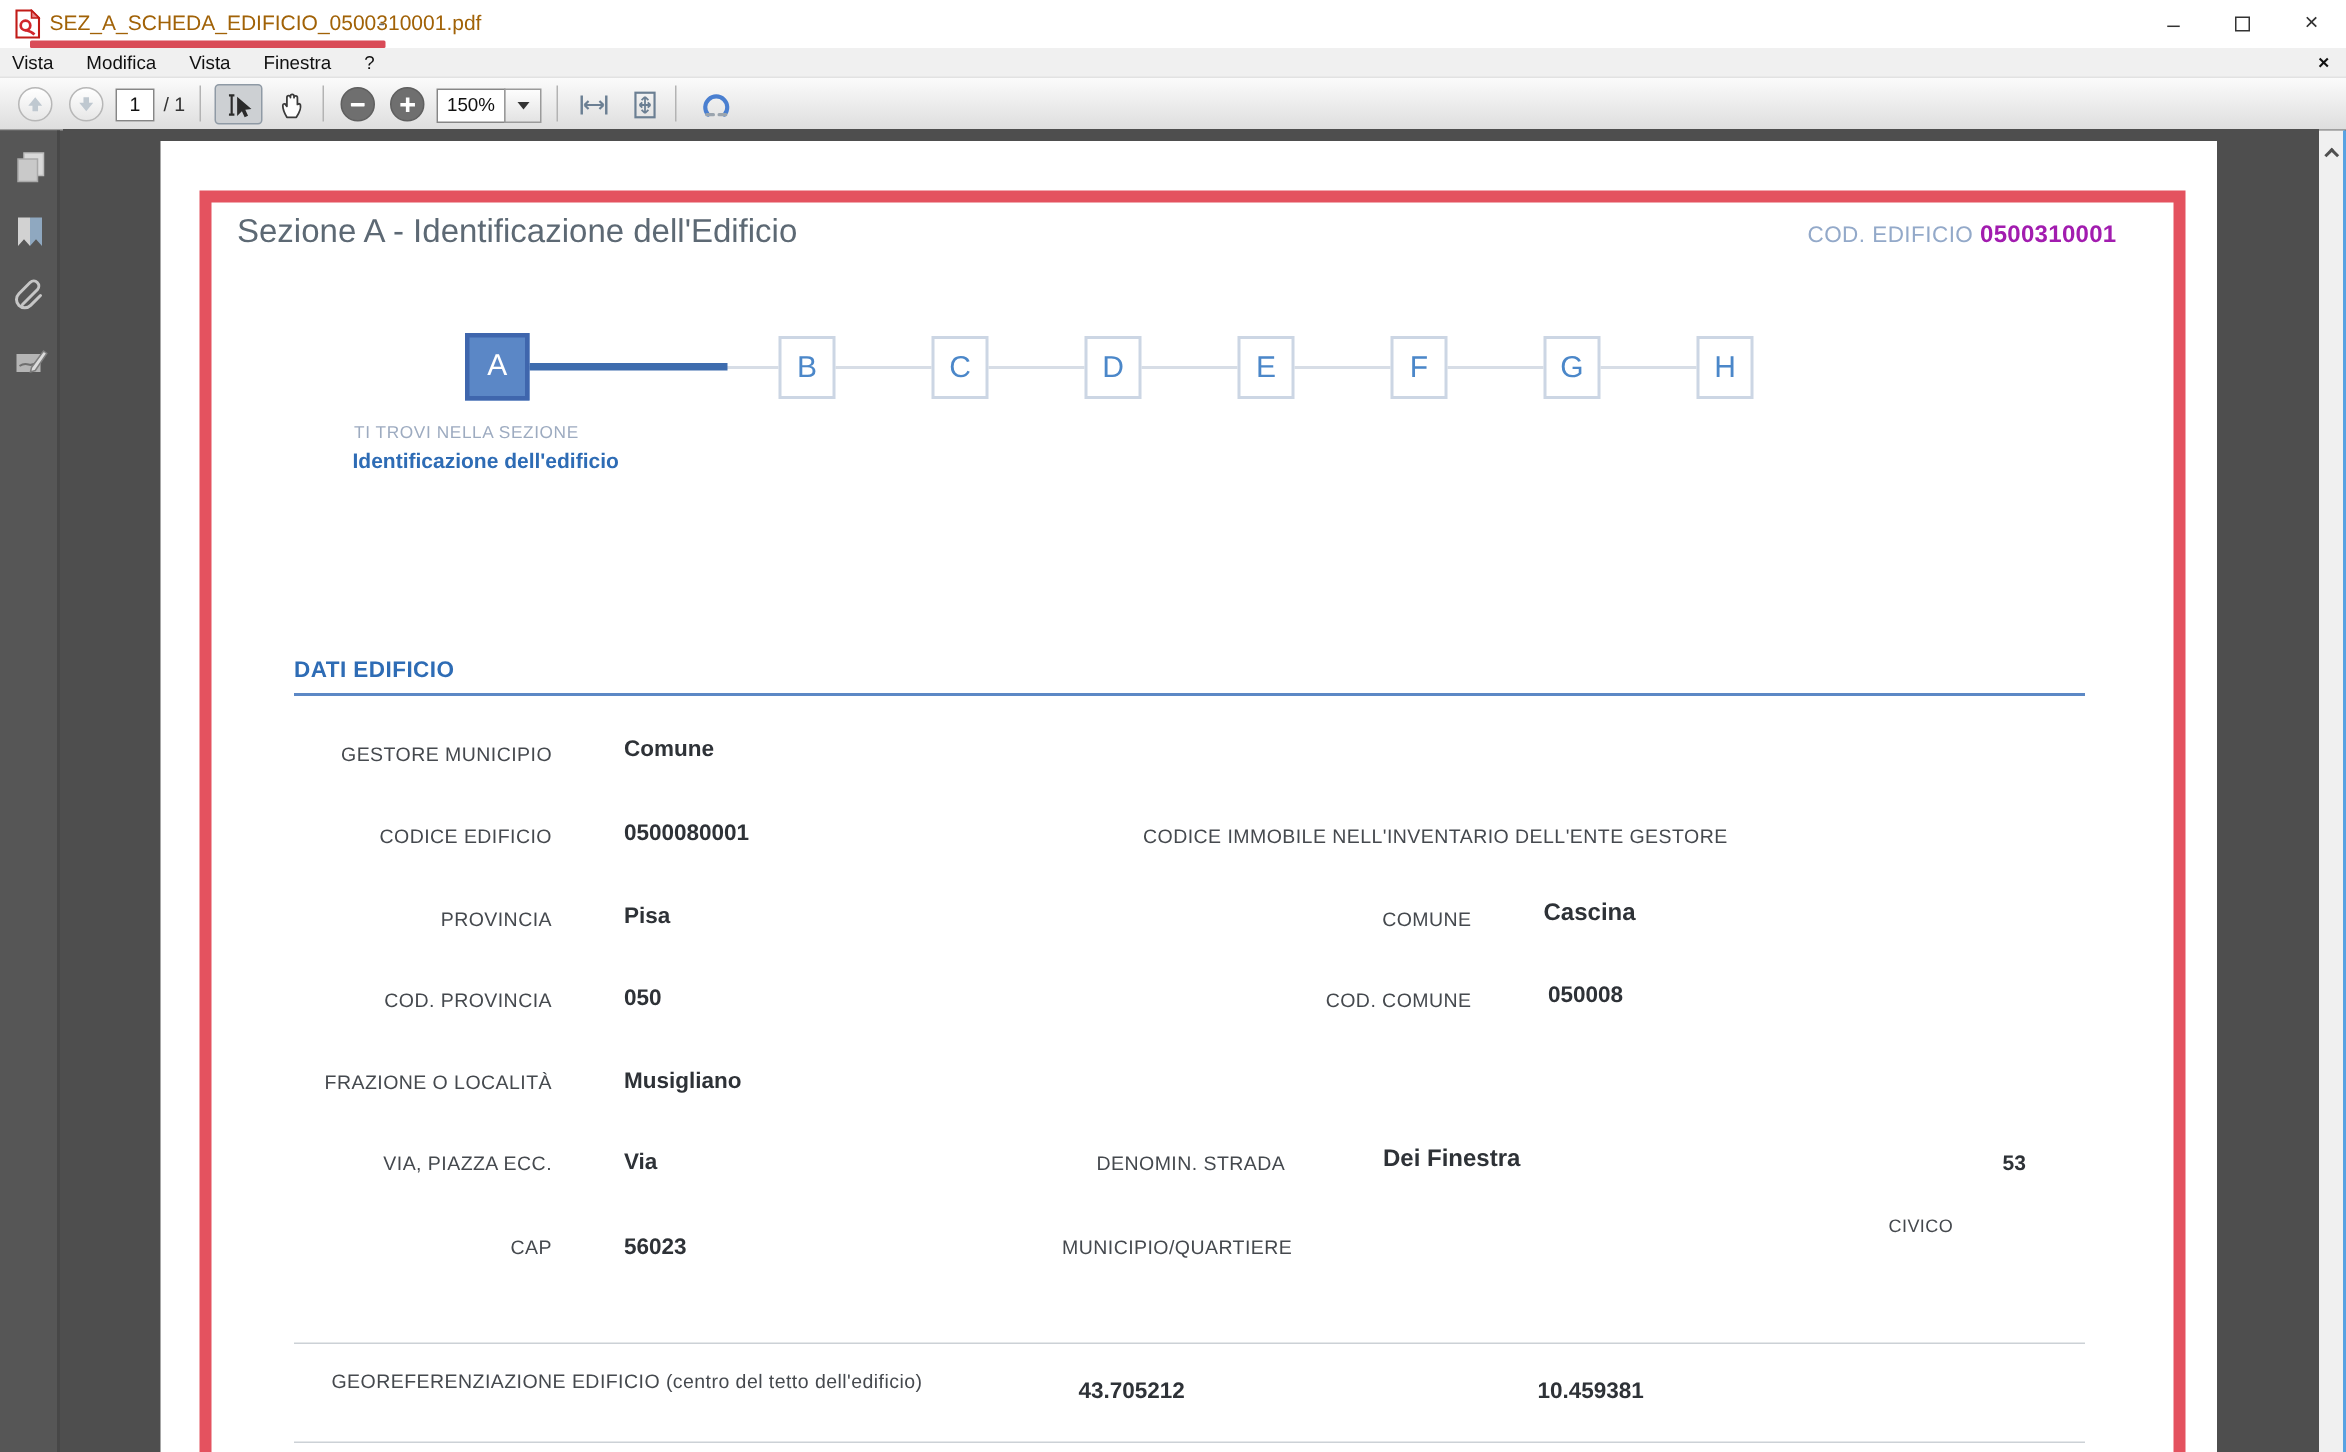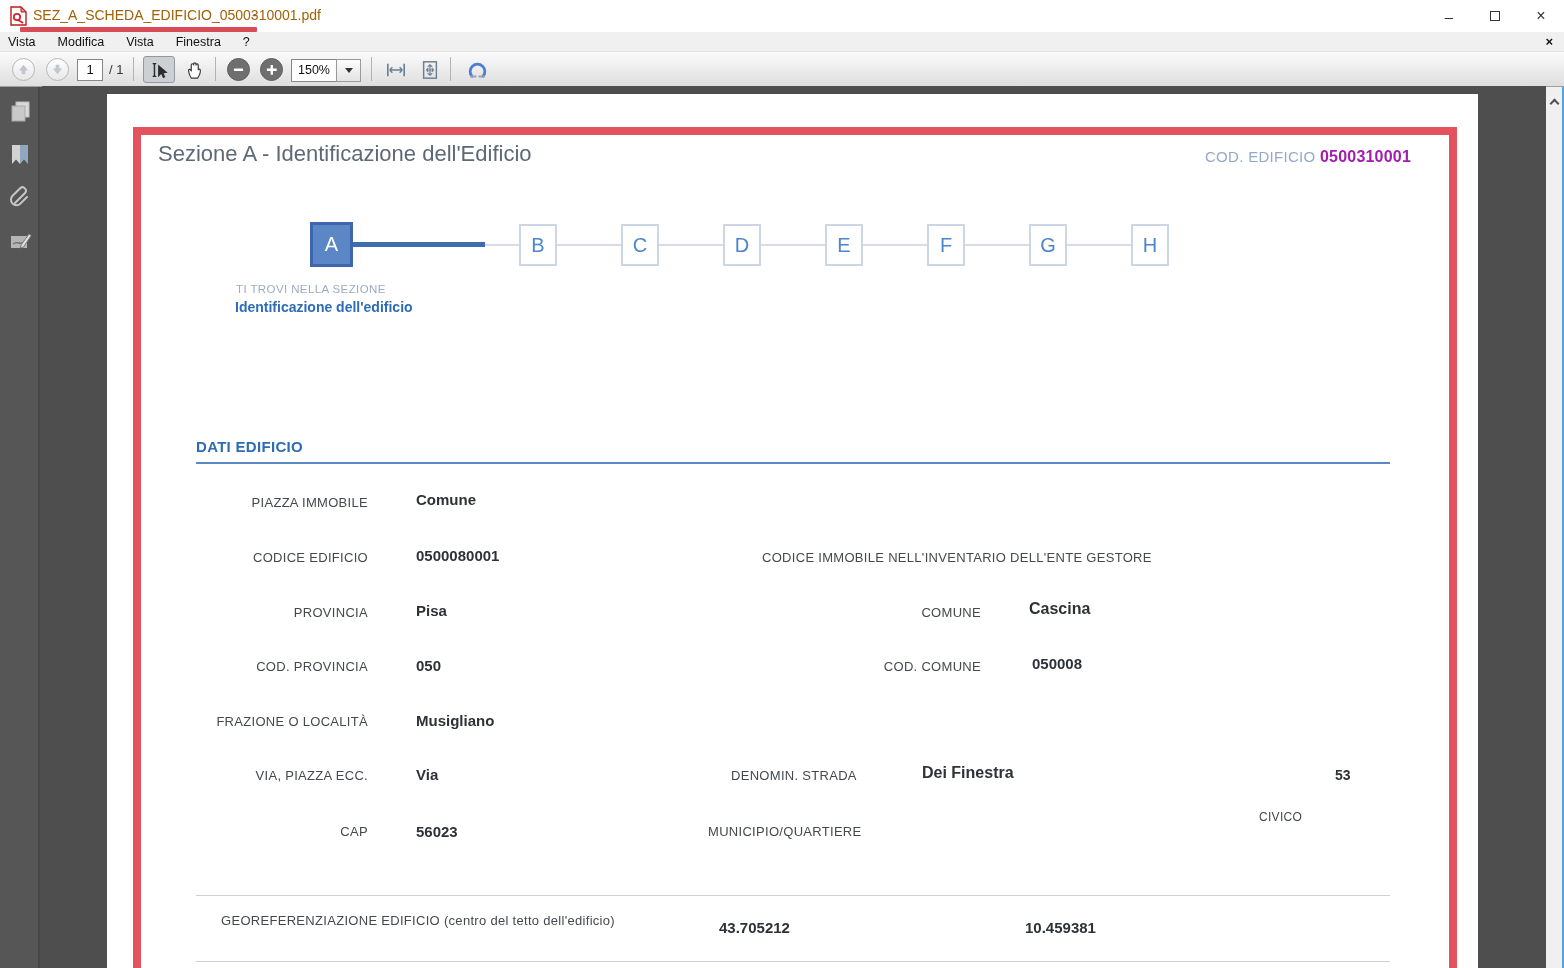--- a/index.html
+++ b/index.html
@@ -236,21 +236,21 @@
           <div class="step-box" style="left: 922px;">G</div>
           <div class="step-box" style="left: 1024px;">H</div>
         </div>
       <div class="step-caption">TI TROVI NELLA SEZIONE</div>
       <div class="step-caption-value">Identificazione dell'edificio</div>
 
 
       <div class="section-heading">DATI EDIFICIO</div>
       <div class="rule-blue"></div>
 
-      <div class="flabel ralign" style="top:401px">PIAZZA IMMOBILE</div>
+      <div class="flabel ralign" style="top:401px">GESTORE MUNICIPIO</div>
       <div class="fvalue" style="left:309px; top:397px">Comune</div>
 
       <div class="flabel ralign" style="top:456px">CODICE EDIFICIO</div>
       <div class="fvalue" style="left:309px; top:453px">0500080001</div>
       <div class="flabel" style="left:655px; top:456px">CODICE IMMOBILE NELL'INVENTARIO DELL'ENTE GESTORE</div>
 
       <div class="flabel ralign" style="top:511px">PROVINCIA</div>
       <div class="fvalue" style="left:309px; top:508px">Pisa</div>
       <div class="rlabel" style="top:511px">COMUNE</div>
       <div class="fvalue bigval" style="left:922px; top:506px">Cascina</div>

